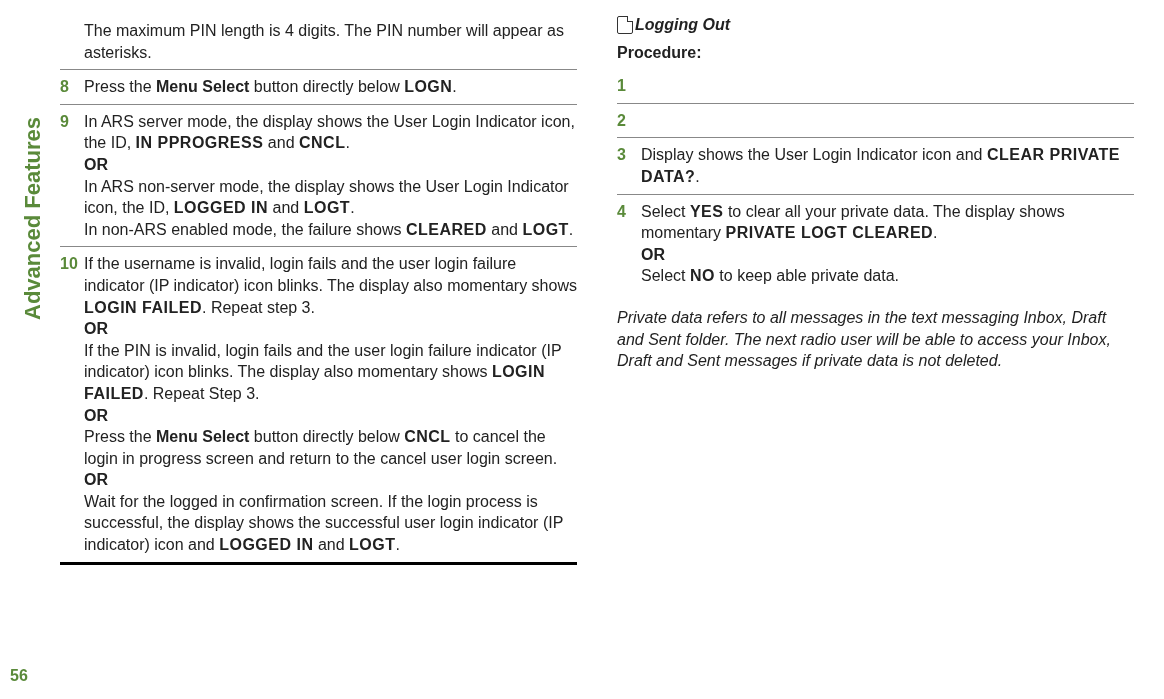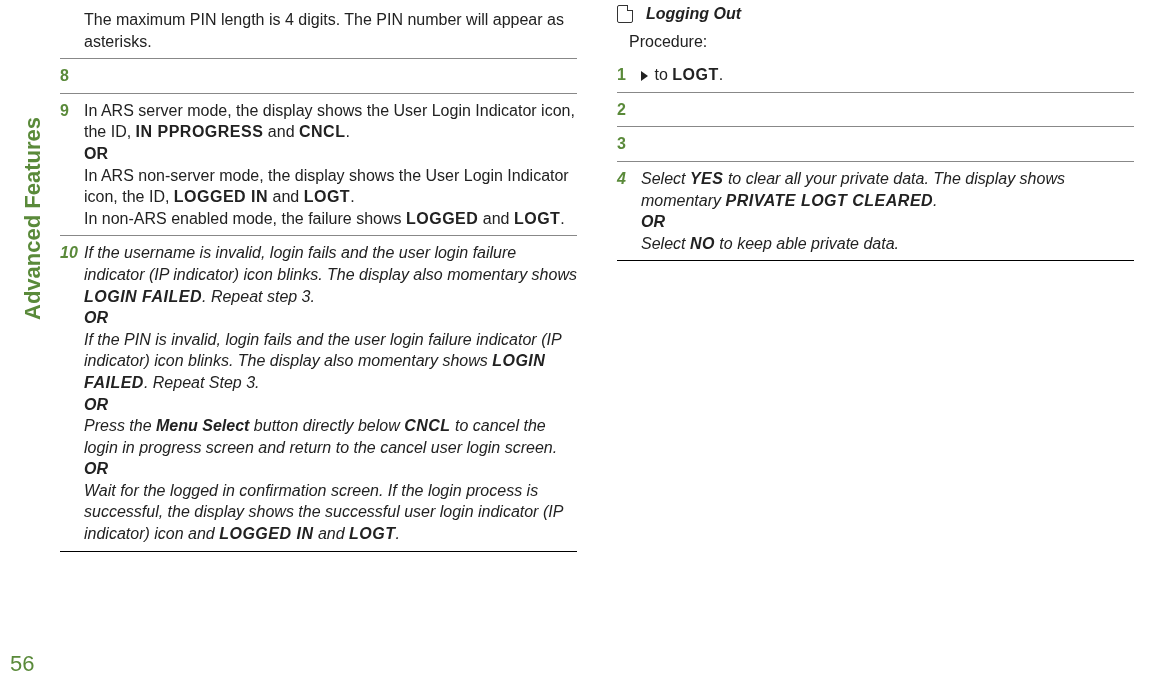--- a/index.html
+++ b/index.html
@@ -15,73 +15,72 @@
     position: relative;
   }
   .page {
     display: flex;
     padding: 0 30px 0 60px;
     box-sizing: border-box;
     gap: 40px;
   }
   .column {
     flex: 1;
-    padding-top: 3px;
+    padding-top: 14px;
   }
   .sidelabel {
     position: absolute;
     left: 18px;
     top: 320px;
     transform: rotate(-90deg);
     transform-origin: left top;
     color: #5a8a3a;
     font-size: 22px;
     font-weight: bold;
     white-space: nowrap;
   }
   .pagenum {
     position: absolute;
     left: 10px;
-    bottom: 20px;
+    bottom: 12px;
     color: #5a8a3a;
-    font-size: 22px;
-    font-weight: normal;
+    font-size: 16px;
+    font-weight: bold;
   }
   .step {
     display: flex;
     align-items: flex-start;
     padding: 6px 0;
   }
   .step + .step {
     border-top: 1px solid #888;
   }
   .step:last-child {
-    border-bottom: 1px solid #000000;
-    font-style: italic;
+    border-bottom: 3px solid #000000;
   }
   .step-num {
     width: 24px;
     flex-shrink: 0;
     color: #5a8a3a;
     font-weight: bold;
     font-size: 16px;
   }
   .step-body {
     flex: 1;
   }
   .code {
     font-family: Tahoma, Arial, sans-serif;
     font-weight: bold;
     letter-spacing: 0.5px;
   }
   .strong { font-weight: bold; }
   .heading-row {
     display: flex;
     align-items: center;
-    gap: 13px;
+    gap: 2px;
     margin-bottom: 4px;
   }
   .heading-text {
     font-weight: bold;
     font-style: italic;
   }
   .note-icon {
     width: 14px;
     height: 16px;
     border: 1.5px solid #333;
@@ -95,22 +94,22 @@
     position: absolute;
     right: -1px;
     top: -1px;
     width: 5px;
     height: 5px;
     background: #fff;
     border-left: 1.5px solid #333;
     border-bottom: 1.5px solid #333;
   }
   .procedure-label {
-    font-weight: normal;
-    margin: 6px 12px;
+    font-weight: bold;
+    margin: 6px 0;
   }
   .italic-note {
     font-style: italic;
     margin-top: 14px;
   }
   .arrow-icon {
     display:inline-block; 
     width:0; height:0; 
     border-top:5px solid transparent; 
     border-bottom:5px solid transparent; 
@@ -129,29 +128,32 @@
 
   <div class="column">
 
     <div class="step" style="border-top:none;">
       <div class="step-num"></div>
       <div class="step-body">The maximum PIN length is 4 digits. The PIN number will appear as asterisks.</div>
     </div>
 
     <div class="step">
       <div class="step-num">8</div>
+      <div class="step-body">
+        <span>Press the </span><span class="strong">Menu Select</span><span> button directly below </span><span class="code">LOGN</span><span>.</span>
+      </div>
     </div>
 
     <div class="step">
       <div class="step-num">9</div>
       <div class="step-body">
         <span>In ARS server mode, the display shows the User Login Indicator icon, the ID, </span><span class="code">IN PPROGRESS</span><span> and </span><span class="code">CNCL</span><span>.</span><br>
         <span class="strong">OR</span><br>
         <span>In ARS non-server mode, the display shows the User Login Indicator icon, the ID, </span><span class="code">LOGGED IN</span><span> and </span><span class="code">LOGT</span><span>.</span><br>
-        <span>In non-ARS enabled mode, the failure shows </span><span class="code">LOGGED</span><span> and </span><span class="code">LOGT</span><span>.</span>
+        <span>In non-ARS enabled mode, the failure shows </span><span class="code">CLEARED</span><span> and </span><span class="code">LOGT</span><span>.</span>
       </div>
     </div>
 
     <div class="step">
       <div class="step-num">10</div>
       <div class="step-body">
         <span>If the username is invalid, login fails and the user login failure indicator (IP indicator) icon blinks. The display also momentary shows </span><span class="code">LOGIN FAILED</span><span>. Repeat step 3.</span><br>
         <span class="strong">OR</span><br>
         <span>If the PIN is invalid, login fails and the user login failure indicator (IP indicator) icon blinks. The display also momentary shows </span><span class="code">LOGIN FAILED</span><span>. Repeat Step 3.</span><br>
         <span class="strong">OR</span><br>
@@ -167,37 +169,38 @@
 
     <div class="heading-row">
       <span class="note-icon"></span>
       <span class="heading-text">Logging Out</span>
     </div>
 
     <div class="procedure-label">Procedure:</div>
 
     <div class="step" style="border-top:none;">
       <div class="step-num">1</div>
-      <div class="step-body">
-        <span class="arrow-icon"></span><span> to </span><span class="code">LOGT</span><span>.</span>
-      </div>
     </div>
 
     <div class="step">
       <div class="step-num">2</div>
     </div>
 
     <div class="step">
       <div class="step-num">3</div>
+      <div class="step-body">
+        <span>Display shows the User Login Indicator icon and </span><span class="code">CLEAR PRIVATE DATA?</span><span>.</span>
+      </div>
     </div>
 
     <div class="step">
       <div class="step-num">4</div>
       <div class="step-body">
         <span>Select </span><span class="code">YES</span><span> to clear all your private data. The display shows momentary </span><span class="code">PRIVATE LOGT CLEARED</span><span>.</span><br>
         <span class="strong">OR</span><br>
         <span>Select </span><span class="code">NO</span><span> to keep able private data.</span>
       </div>
     </div>
 
+    <div class="italic-note">Private data refers to all messages in the text messaging Inbox, Draft and Sent folder. The next radio user will be able to access your Inbox, Draft and Sent messages if private data is not deleted.</div>
 
   </div>
 </div>
 
 </body></html>

